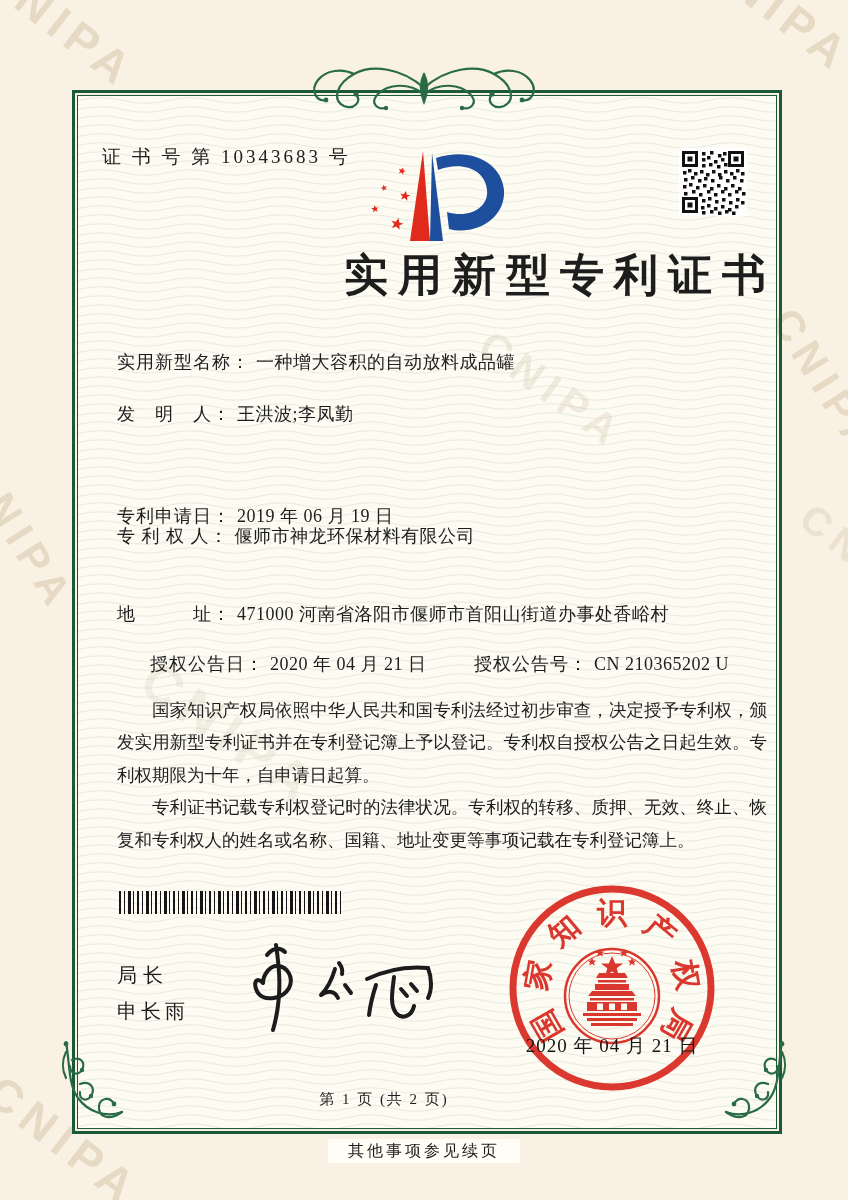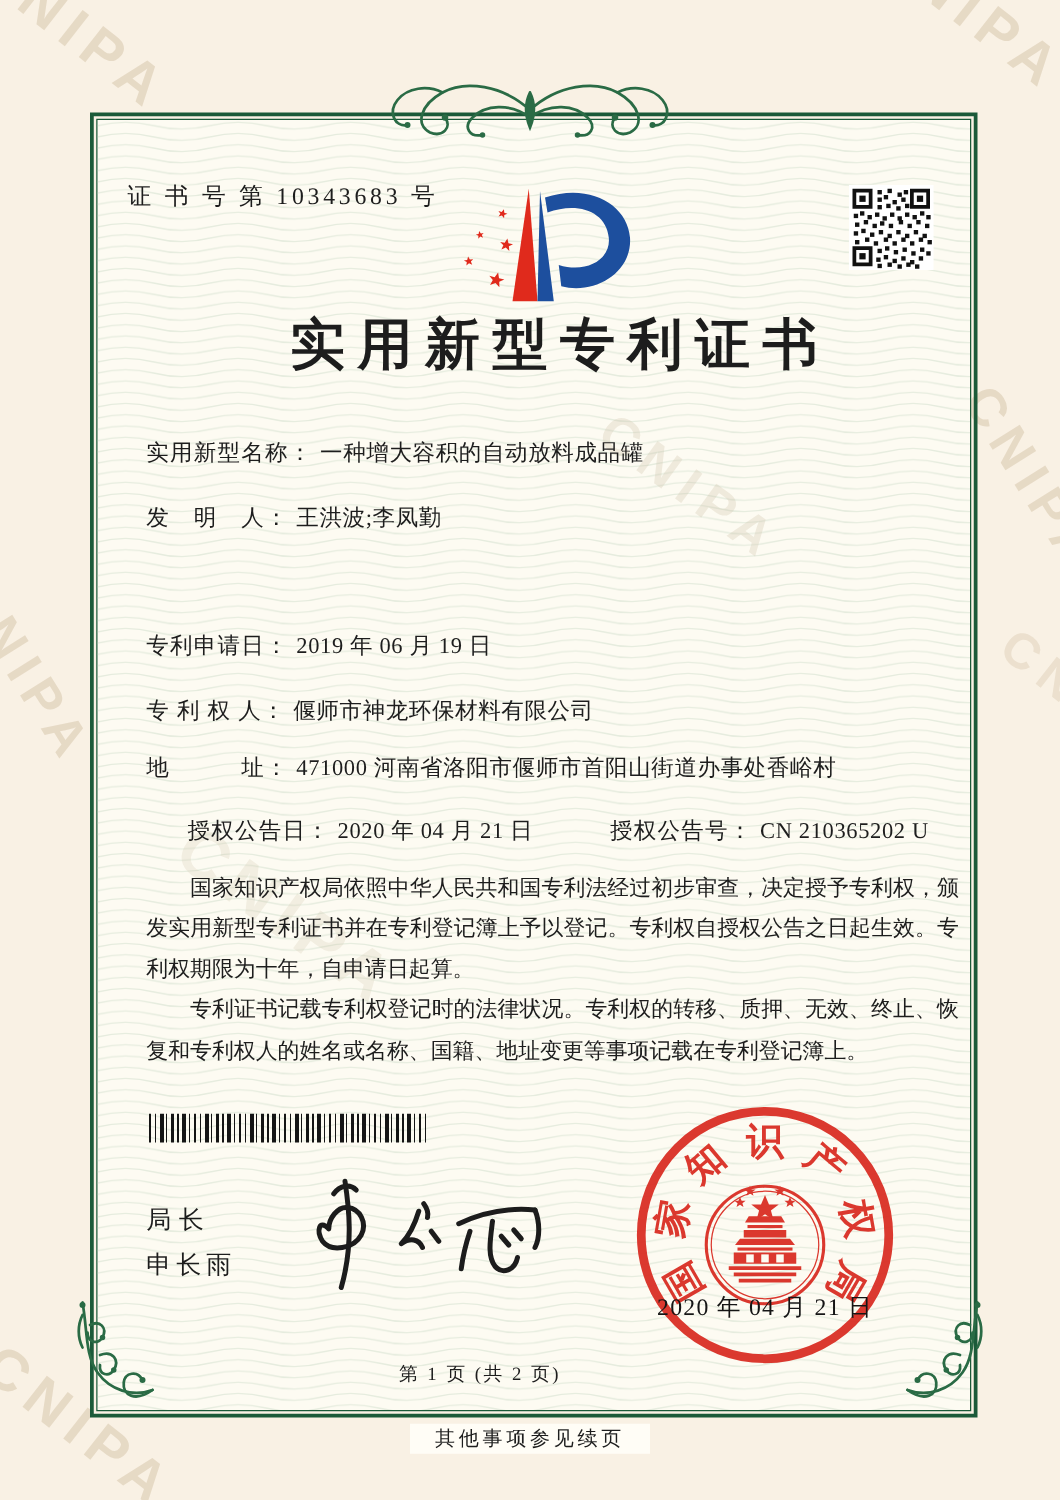--- a/index.html
+++ b/index.html
@@ -31,28 +31,28 @@
   
   .flourish{position:absolute;left:292px;top:60px;z-index:3;}
   .corner{position:absolute;z-index:3;}
   .corner-bl{left:58px;top:1040px;}
   .corner-br{left:724px;top:1040px;transform:scaleX(-1);}
   
   .abs{position:absolute;z-index:3;}
   .cert-no{left:102px;top:144px;font-size:19px;letter-spacing:3px;}
   .logo{left:352px;top:136px;}
   .qr{left:679px;top:148px;}
-  .title{left:72px;top:246px;width:704px;text-align:center;
-    font-size:44px;font-weight:bold;letter-spacing:10px;padding-left:24px;}
+  .title{left:72px;top:246px;width:704px;text-align:right;
+    font-size:44px;font-weight:bold;letter-spacing:10px;}
   .row{left:117px;font-size:18px;letter-spacing:.5px;white-space:nowrap;}
   .row .label{letter-spacing:1px;}
   .row .value{margin-left:6px;}
   .r1{top:350px;} .r2{top:402px;} .r3{top:450px;}
-  .r4{top:504px;} .r5{top:556px;text-align:center;} .r6{top:602px;} .r7{top:652px;margin-left:33px;}
-  .grant-no{position:absolute;left:338px;top:0;white-space:nowrap;text-align:center;}
+  .r4{top:504px;} .r5{top:524px;text-align:center;} .r6{top:602px;} .r7{top:652px;margin-left:33px;}
+  .grant-no{position:absolute;left:324px;top:0;white-space:nowrap;text-align:center;}
   .paras{left:117px;top:694px;width:650px;font-size:17.5px;line-height:1.85;text-align:justify;}
   .paras p{margin:0;text-indent:2em;}
   .barcode{left:119px;top:891px;width:224px;height:23px;
     background:repeating-linear-gradient(90deg,
       #151515 0 2px,transparent 2px 5px,
       #151515 5px 6px,transparent 6px 9px,
       #151515 9px 12px,transparent 12px 14px,
       #151515 14px 15px,transparent 15px 18px);}
   .officer-role{left:117px;top:962px;font-size:20px;letter-spacing:6px;}
   .officer-name{left:117px;top:998px;font-size:20px;letter-spacing:4px;}

